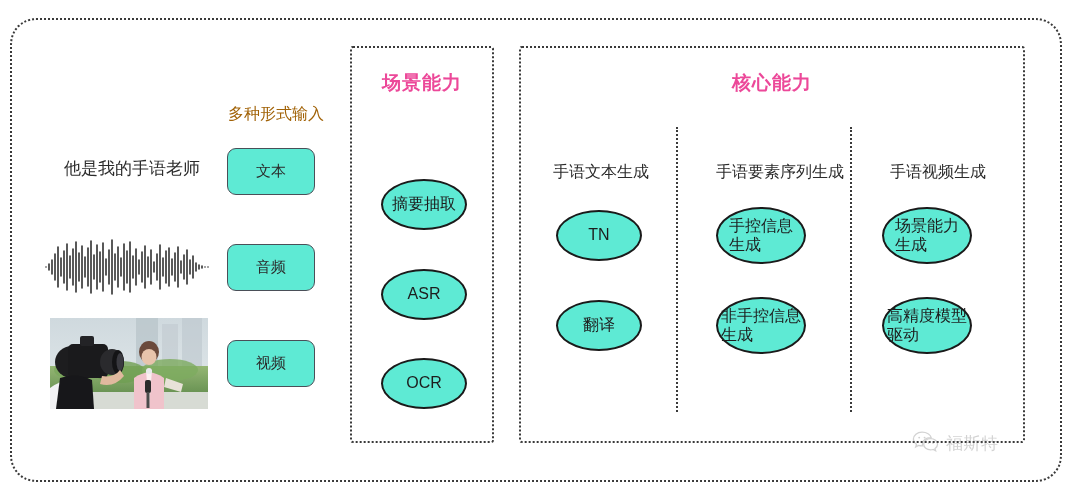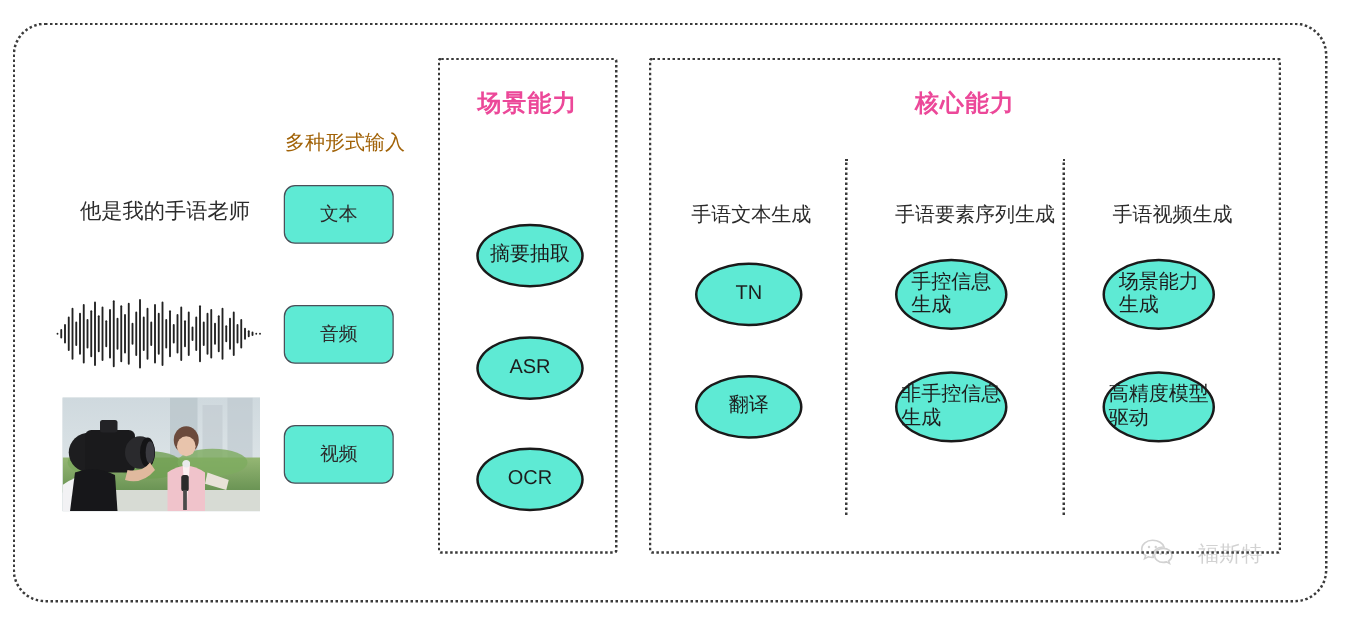--- a/index.html
+++ b/index.html
@@ -177,21 +177,21 @@
   #el-core-2-0 { left: 882px; top: 207px; width: 90px; height: 57px; }
   #el-core-2-1 { left: 882px; top: 297px; width: 90px; height: 57px; }
 
   
   #watermark {
     position: absolute;
     left: 912px;
     top: 430px;
     display: flex;
     align-items: center;
-    gap: 18px;
+    gap: 6px;
     opacity: 0.30;
   }
   #watermark-text {
     font-size: 17px;
     color: #6d6d6d;
     letter-spacing: 0.5px;
   }
 </style>
 </head>
 <body>

